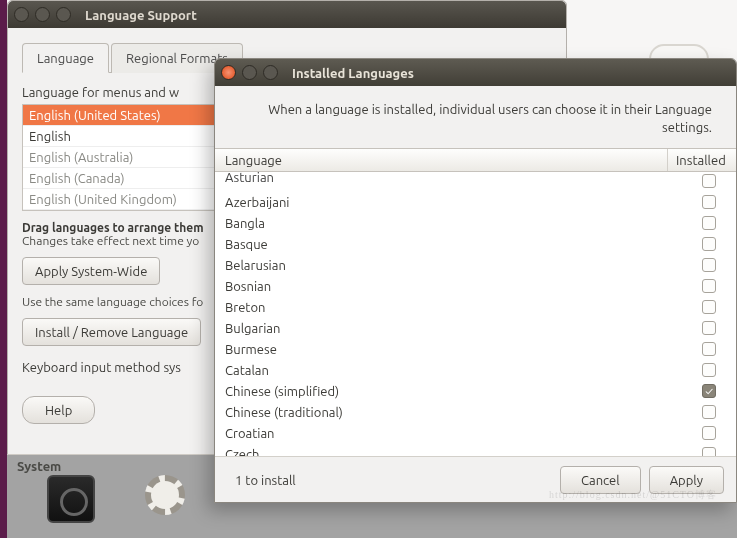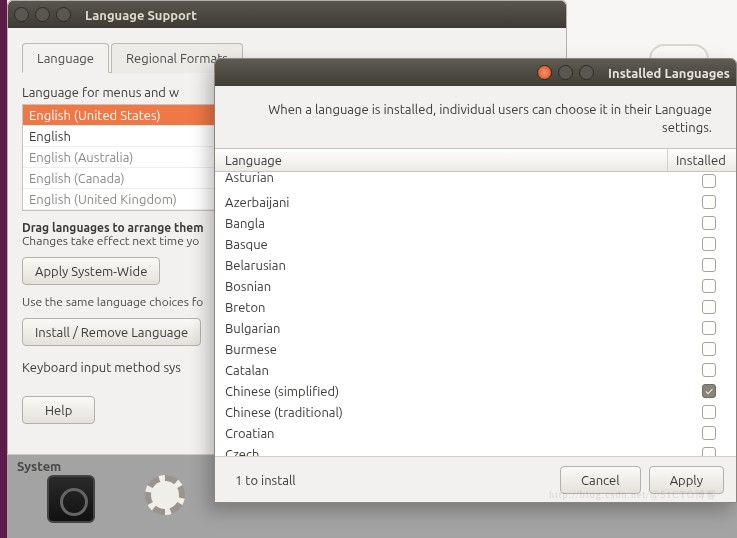--- a/index.html
+++ b/index.html
@@ -157,21 +157,20 @@
     display: flex;
     flex-direction: column;
   }
   .dlg-titlebar {
     height: 27px;
     background: linear-gradient(#5e5b52, #413e36);
     border-radius: 5px 5px 0 0;
     display: flex;
     align-items: center;
     padding: 9px 6px;
-    justify-content: flex-end;
   }
   .dlg-titlebar .btn { width: 15px; height: 15px; border-radius: 50%; margin-right: 6px; border: 1px solid #2e2b25; }
   .tb-close { background: radial-gradient(#f59273, #df4a17); }
   .tb-dim { background: #5a5750; }
   .dlg-title { color: #e8e3d8; font-weight: bold; margin-left: 8px; }
   .dlg-desc {
     padding: 14px 24px 12px 36px;
     line-height: 1.4;
     text-align: right;
   }
@@ -269,21 +268,21 @@
       <div class="dim">English (Australia)</div>
       <div class="dim">English (Canada)</div>
       <div class="dim">English (United Kingdom)</div>
     </div>
     <div class="drag-lbl">Drag languages to arrange them</div>
     <div class="sub-lbl">Changes take effect next time yo</div>
     <div class="btn-std">Apply System-Wide</div>
     <div class="sub-lbl" style="margin-top:10px;">Use the same language choices fo</div>
     <div class="btn-std">Install / Remove Language</div>
     <div class="kb-label">Keyboard input method sys</div>
-    <div class="btn-std help-btn" style="padding:6px 22px;">Help</div>
+    <div class="btn-std help-btn" style="padding:6px 22px;border-radius:12px;">Help</div>
   </div>
 </div>
 
 <div class="system-panel">
   <div class="cat">System</div>
   <div class="sys-icons">
     <div class="sys-icon safe"></div>
     <div class="sys-icon">
         <div class="gear"></div>
       </div>

